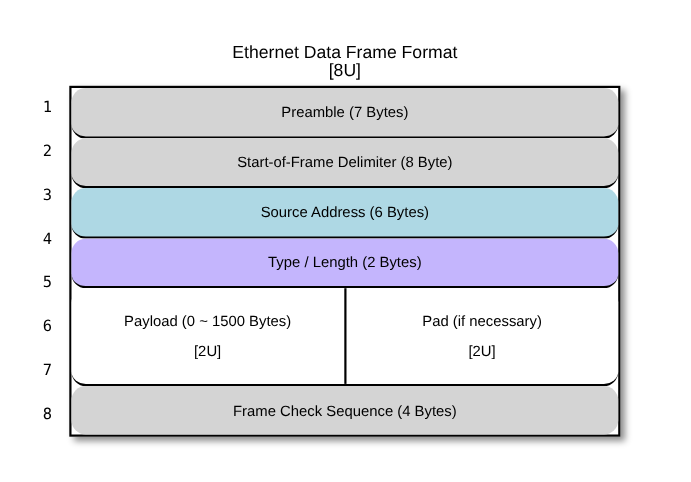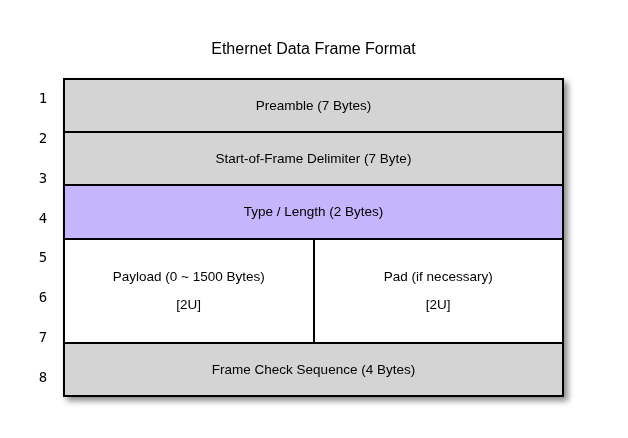--- a/index.html
+++ b/index.html
@@ -56,20 +56,21 @@
     box-shadow: 4px 4px 6px rgba(0, 0, 0, 0.45);
   }
   .row {
     flex: 1;
     display: flex;
     align-items: center;
     justify-content: center;
     font-size: 13.5px;
     border-bottom: 2px solid #000000;
     text-align: center;
+    border-radius: 13px;
   }
   .row:last-child {
     border-bottom: none;
     justify-content: center;
   }
   .row.tall {
     flex: 2;
   }
   .row.split {
     align-items: stretch;
@@ -88,39 +89,43 @@
     border-right: 2px solid #000000;
   }
 </style>
 </head>
 <body>
 
 <div class="canvas">
 
   <div class="title-block">
     <div>Ethernet Data Frame Format</div>
+    <div>[8U]</div>
   </div>
 
   <div class="num-col">
     <div class="num-cell">1</div>
     <div class="num-cell">2</div>
     <div class="num-cell">3</div>
     <div class="num-cell">4</div>
     <div class="num-cell">5</div>
     <div class="num-cell">6</div>
     <div class="num-cell">7</div>
     <div class="num-cell">8</div>
   </div>
 
   <div class="frame">
     <div class="row" style="background-color: rgb(212, 212, 212);">
       <span>Preamble (7 Bytes)</span>
     </div>
     <div class="row" style="background-color: rgb(212, 212, 212);">
-      <span>Start-of-Frame Delimiter (7 Byte)</span>
+      <span>Start-of-Frame Delimiter (8 Byte)</span>
+    </div>
+    <div class="row" style="background-color: rgb(174, 216, 228);">
+      <span>Source Address (6 Bytes)</span>
     </div>
     <div class="row" style="background-color: #c4b5fd;">
       <span>Type / Length (2 Bytes)</span>
     </div>
     <div class="row tall split" style="background-color: rgb(255, 255, 255);">
       <div class="split-cell left">
         <div>Payload (0 ~ 1500 Bytes)</div>
         <div>[2U]</div>
       </div>
       <div class="split-cell">

